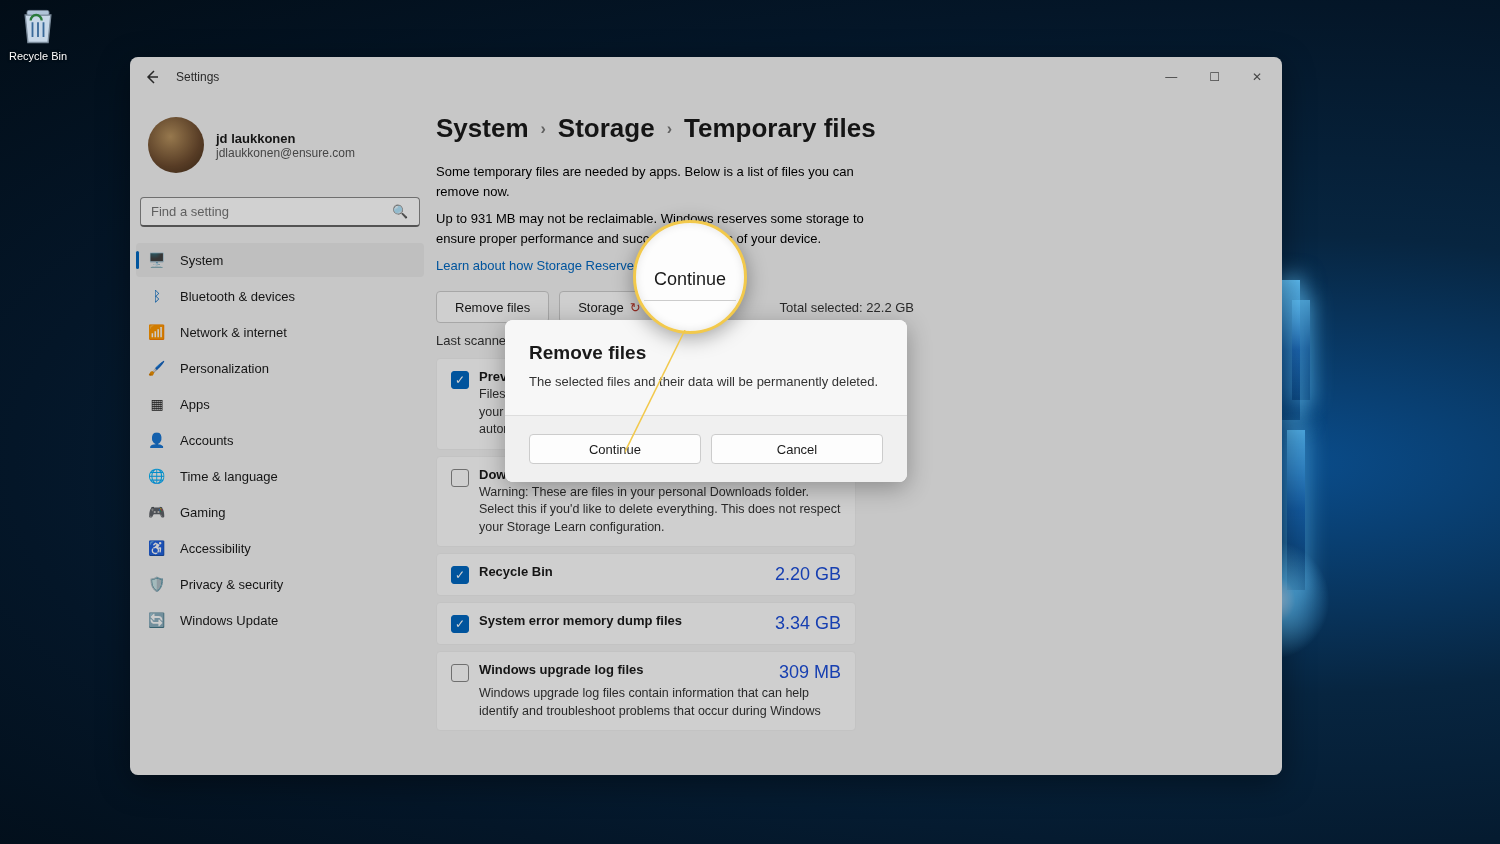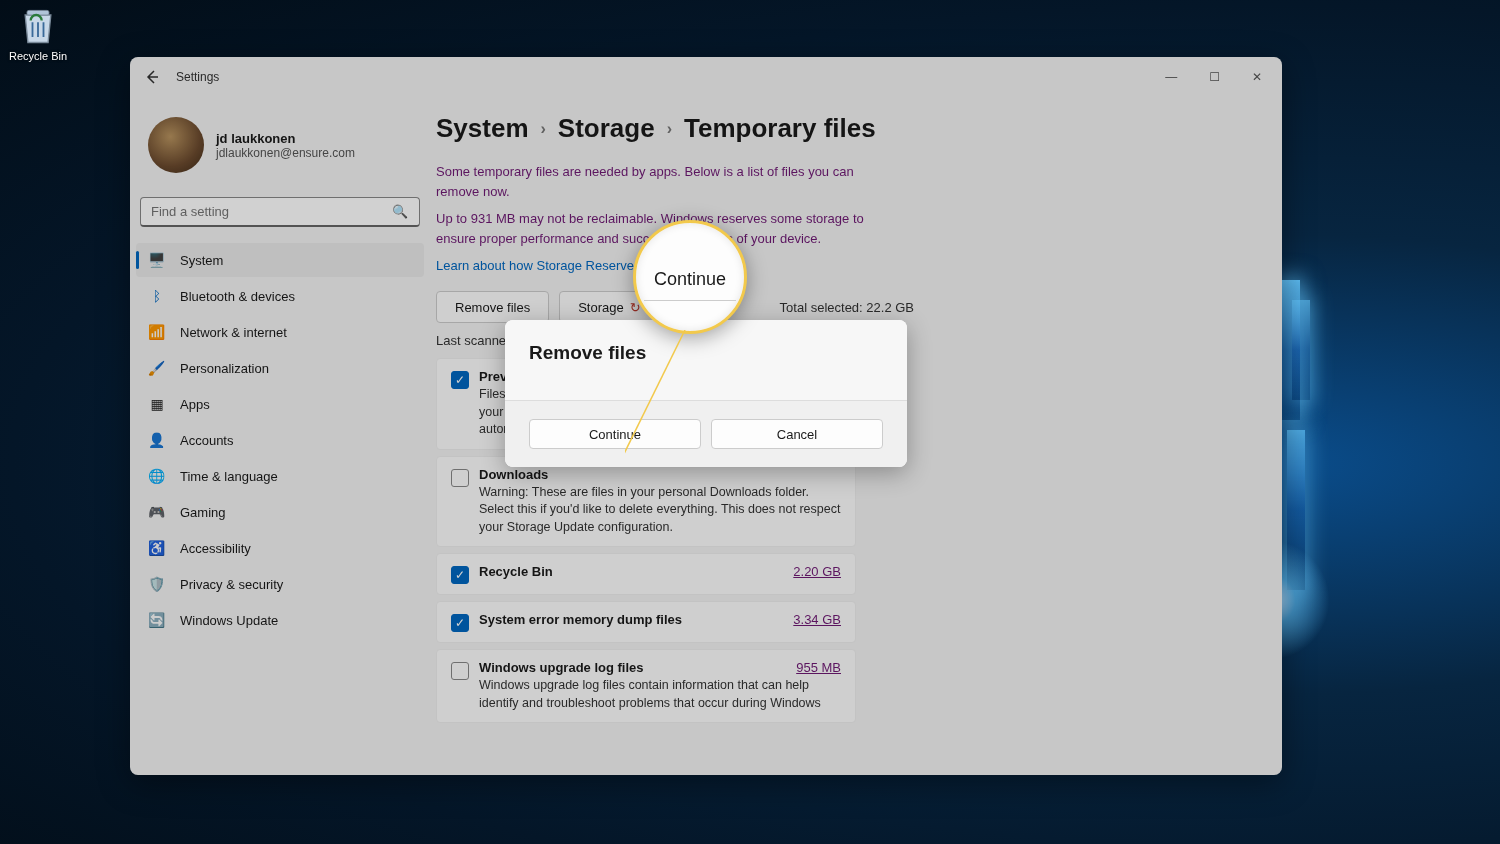--- a/index.html
+++ b/index.html
@@ -69,21 +69,21 @@
   content: ''; position: absolute; left: 0; top: 8px; bottom: 8px; width: 3px;
   background: #0067c0; border-radius: 2px;
 }
 .nav-icon { width: 18px; height: 18px; display: flex; align-items: center; justify-content: center; font-size: 14px; }
 .main { flex: 1; padding: 16px 30px 0 6px; overflow: hidden; position: relative; }
 .breadcrumb { display: flex; align-items: center; gap: 12px; font-size: 26px; font-weight: 600; color: #1a1a1a; margin-bottom: 18px; }
 .breadcrumb .sep { color: #777; font-size: 16px; }
 .content-scroll { height: calc(100% - 64px); overflow-y: auto; padding-right: 14px; }
 .content-scroll::-webkit-scrollbar { width: 6px; }
 .content-scroll::-webkit-scrollbar-thumb { background: #888; border-radius: 3px; }
-.desc { font-size: 13px; color: #701a75; line-height: 1.5; max-width: 430px; margin-bottom: 8px; }
+.desc { font-size: 13px; color: #000000; line-height: 1.5; max-width: 430px; margin-bottom: 8px; }
 .link { font-size: 13px; color: #0067c0; cursor: pointer; display: inline-block; margin-bottom: 18px; }
 .action-row { display: flex; align-items: center; gap: 10px; margin-bottom: 10px; }
 .btn {
   height: 32px; padding: 0 18px; background: #fdfdfd; border: 1px solid #ccc;
   border-radius: 4px; font-size: 13px; color: #1a1a1a; cursor: pointer;
   display: inline-flex; align-items: center; gap: 6px;
 }
 .total-sel { margin-left: 110px; font-size: 13px; color: #333; }
 .scan-time { font-size: 13px; color: #333; margin-bottom: 10px; }
 .file-card {
@@ -91,21 +91,21 @@
   padding: 10px 14px; margin-bottom: 6px; display: flex; gap: 10px; max-width: 420px;
 }
 .cb {
   width: 18px; height: 18px; border: 1px solid #888; border-radius: 3px;
   flex-shrink: 0; margin-top: 2px; display: flex; align-items: center; justify-content: center;
 }
 .cb.checked { background: #0067c0; border-color: #0067c0; color: #fff; font-size: 12px; }
 .card-body { flex: 1; }
 .card-head { display: flex; justify-content: space-between; }
 .card-title { font-size: 13px; font-weight: 600; color: #1a1a1a; }
-.card-size { font-size: 13px; color: #701a75; text-decoration: underline; }
+.card-size { font-size: 18px; color: #1d4ed8; }
 .card-desc { font-size: 12.5px; color: #333; line-height: 1.4; margin-top: 2px; }
 .overlay-dim {
   position: absolute; inset: 0; background: rgba(0,0,0,0.18);
 }
 .dialog {
   position: absolute; top: 320px; left: 505px; width: 402px;
   background: #fdfdfd; border-radius: 8px; box-shadow: 0 6px 24px rgba(0,0,0,0.3);
   overflow: hidden;
 }
 .dialog-body { padding: 22px 24px 26px; background: #f7f7f7; }
@@ -256,21 +256,21 @@
           </div>
         </div>
 
         <div class="file-card">
           <div class="cb"></div>
           <div class="card-body">
             <div class="card-head">
                 <span class="card-title">Downloads</span>
                 <span class="card-size"></span>
               </div>
-            <div class="card-desc">Warning: These are files in your personal Downloads folder. Select this if you'd like to delete everything. This does not respect your Storage Update configuration.</div>
+            <div class="card-desc">Warning: These are files in your personal Downloads folder. Select this if you'd like to delete everything. This does not respect your Storage Learn configuration.</div>
           </div>
         </div>
 
         <div class="file-card">
           <div class="cb checked">✓</div>
           <div class="card-body">
             <div class="card-head">
                 <span class="card-title">Recycle Bin</span>
                 <span class="card-size">2.20 GB</span>
               </div>
@@ -285,35 +285,36 @@
                 <span class="card-size">3.34 GB</span>
               </div>
           </div>
         </div>
 
         <div class="file-card">
           <div class="cb"></div>
           <div class="card-body">
             <div class="card-head">
                 <span class="card-title">Windows upgrade log files</span>
-                <span class="card-size">955 MB</span>
+                <span class="card-size">309 MB</span>
               </div>
             <div class="card-desc">Windows upgrade log files contain information that can help identify and troubleshoot problems that occur during Windows</div>
           </div>
         </div>
       </div>
     </div>
   </div>
 
   <div class="overlay-dim"></div>
 </div>
 
 <div class="dialog">
   <div class="dialog-body">
     <div class="dialog-title">Remove files</div>
+    <div class="dialog-msg">The selected files and their data will be permanently deleted.</div>
   </div>
   <div class="dialog-actions">
     <button class="btn">Continue</button>
     <button class="btn">Cancel</button>
   </div>
 </div>
 
 <div class="magnifier">
   <div class="mag-inner">Continue</div>
 </div>

